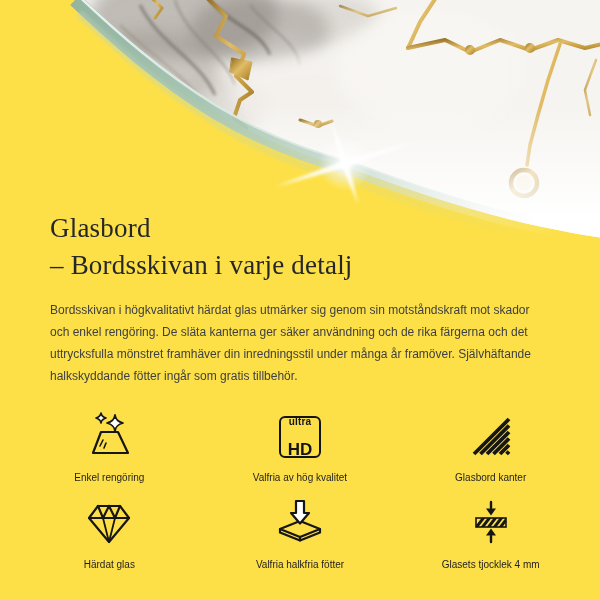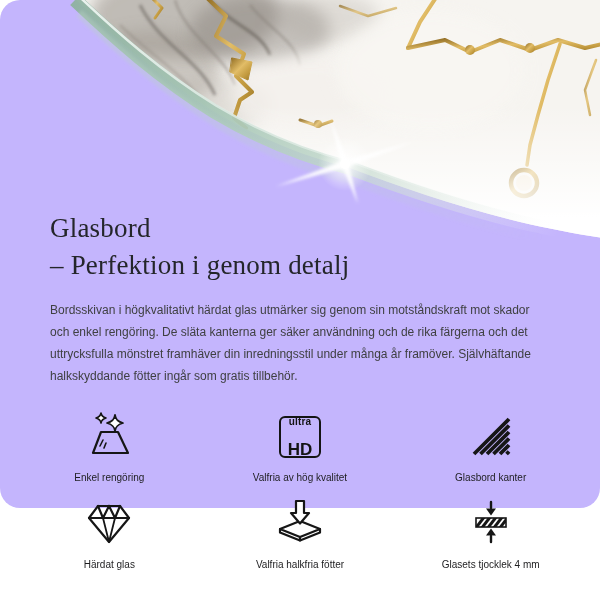--- a/index.html
+++ b/index.html
@@ -1,17 +1,17 @@
 <!DOCTYPE html>
 <html><head>
 <meta charset="utf-8">
 <style>
   html,body{margin:0;padding:0;width:600px;height:600px;background:#ffffff;overflow:hidden;
     font-family:"Liberation Sans",sans-serif;-webkit-font-smoothing:antialiased;}
-  .page{width:600px;height:508px;position:relative;background:#c4b5fd;border-radius:20px;}
+  .page{width:600px;height:600px;position:relative;background:#fde047;}
   
   .hero{width:600px;height:240px;position:relative;}
   .hero svg{display:block;}
   
   .content{position:relative;margin-top:-30px;padding:0 50px;}
   h1.title{font-family:"Liberation Serif","DejaVu Serif",serif;font-weight:400;
     font-size:27px;line-height:37px;color:#24262a;margin:0;letter-spacing:0.2px;}
   p.desc{font-size:12px;line-height:22px;color:#3f4042;margin:15px 0 8px 0;max-width:518px;}
   
   .features{margin-top:15px;padding:0 14px;display:grid;grid-template-columns:repeat(3,1fr);
@@ -129,21 +129,21 @@
           <polygon points="345,206 341.5,164 348.5,164"></polygon>
         </g>
         <circle cx="345" cy="164" r="5" fill="#ffffff"></circle>
       </g>
     </svg>
   </div>
 
   <div class="content">
     <h1 class="title">
       <span>Glasbord</span><br>
-      <span>– Perfektion i genom detalj</span>
+      <span>– Bordsskivan i varje detalj</span>
     </h1>
     <p class="desc">Bordsskivan i högkvalitativt härdat glas utmärker sig genom sin motståndskraft mot skador och enkel rengöring. De släta kanterna ger säker användning och de rika färgerna och det uttrycksfulla mönstret framhäver din inredningsstil under många år framöver. Självhäftande halkskyddande fötter ingår som gratis tillbehör.</p>
   </div>
 
   <div class="features">
 
     <div class="feature">
       <span class="ficon">
         <svg width="46" height="46" viewBox="0 0 46 46" class="icon-svg">
           <path d="M7,41 L15,20 L32,20 L42,41 Z"></path>

